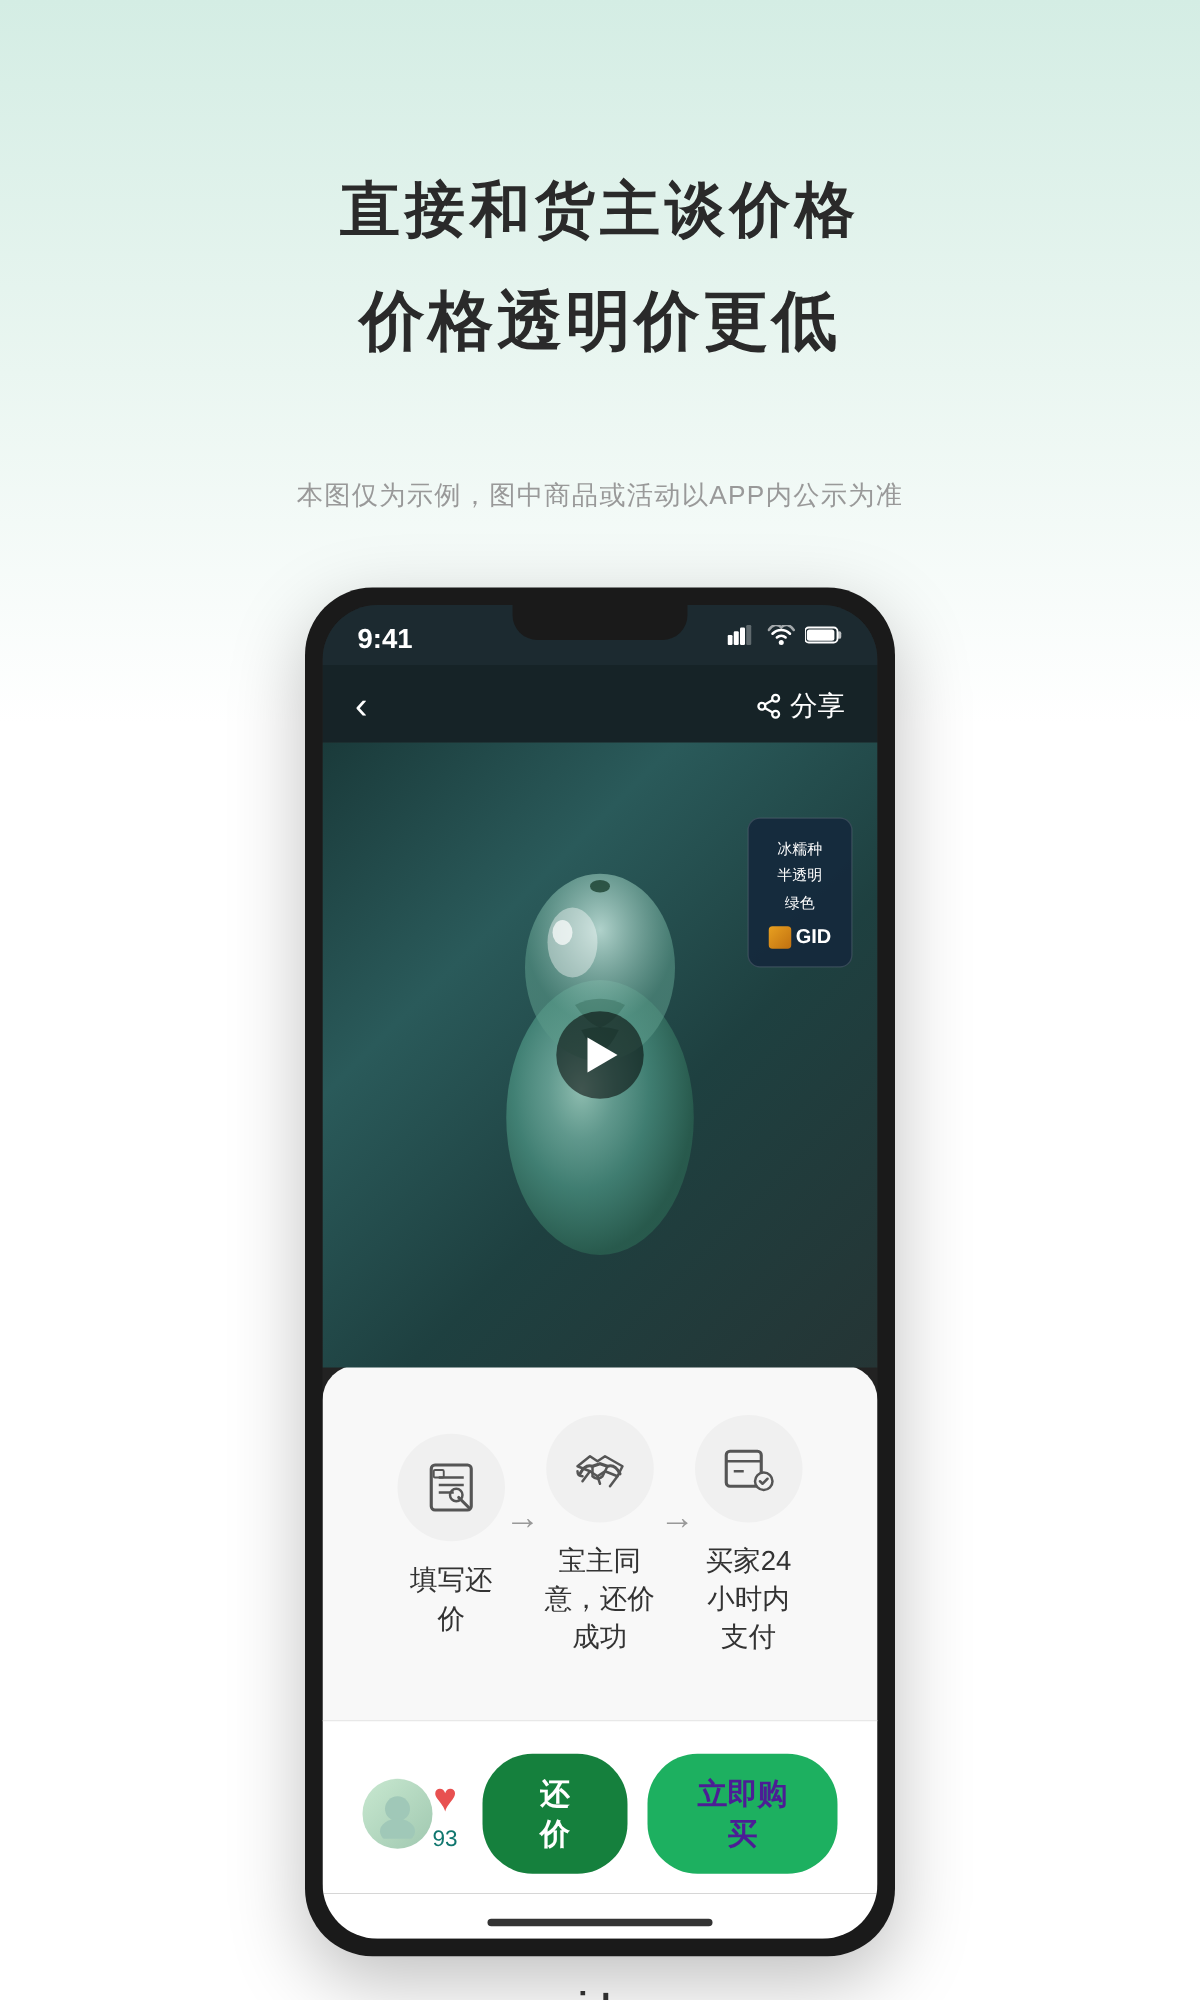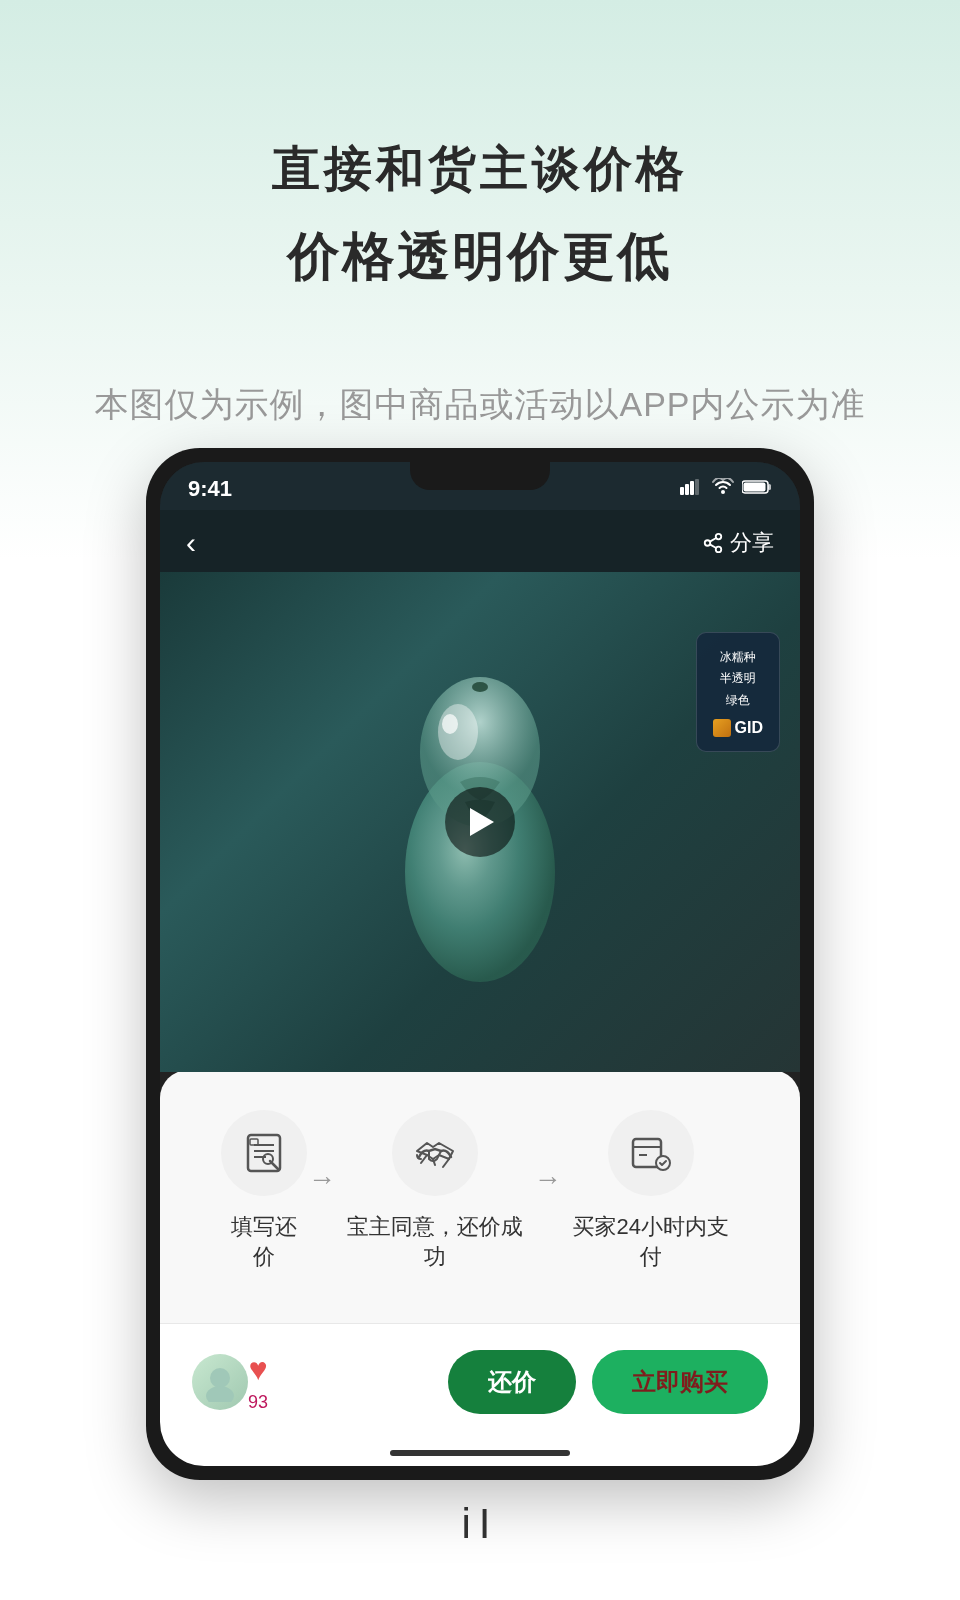--- a/index.html
+++ b/index.html
@@ -39,41 +39,42 @@
       font-size: 52px;
       font-weight: 600;
       color: #2a2a2a;
       letter-spacing: 3px;
     }
 
     
     .disclaimer {
       text-align: center;
       color: #999;
-      font-size: 34px;
+      font-size: 21px;
       margin-top: 60px;
       margin-bottom: 20px;
       letter-spacing: 1px;
     }
 
     
     .phone-container {
       display: flex;
       justify-content: center;
       margin-top: 10px;
       position: relative;
     }
 
     .phone-mockup {
-      width: 668px;
+      width: 472px;
       background: #1a1a1a;
       border-radius: 54px;
       padding: 14px;
       box-shadow: 0 20px 60px rgba(0,0,0,0.25);
       position: relative;
+      margin-top: 40px;
     }
 
     .phone-inner {
       background: #222;
       border-radius: 44px;
       overflow: hidden;
       position: relative;
     }
 
     
@@ -324,21 +325,21 @@
       gap: 4px;
     }
 
     .heart-icon {
       font-size: 32px;
       color: #e85050;
     }
 
     .heart-count {
       font-size: 18px;
-      color: #be185d;
+      color: #0f766e;
     }
 
     .action-btns {
       display: flex;
       gap: 16px;
       flex: 1;
       justify-content: flex-end;
       margin-left: 20px;
     }
 
@@ -348,21 +349,21 @@
       border: none;
       border-radius: 40px;
       padding: 16px 40px;
       font-size: 24px;
       font-weight: 600;
       cursor: pointer;
     }
 
     .btn-buy-now {
       background: #1db060;
-      color: #7f1d1d;
+      color: #4c1d95;
       border: none;
       border-radius: 40px;
       padding: 16px 40px;
       font-size: 24px;
       font-weight: 600;
       cursor: pointer;
     }
 
     
     .bottom-indicator {

